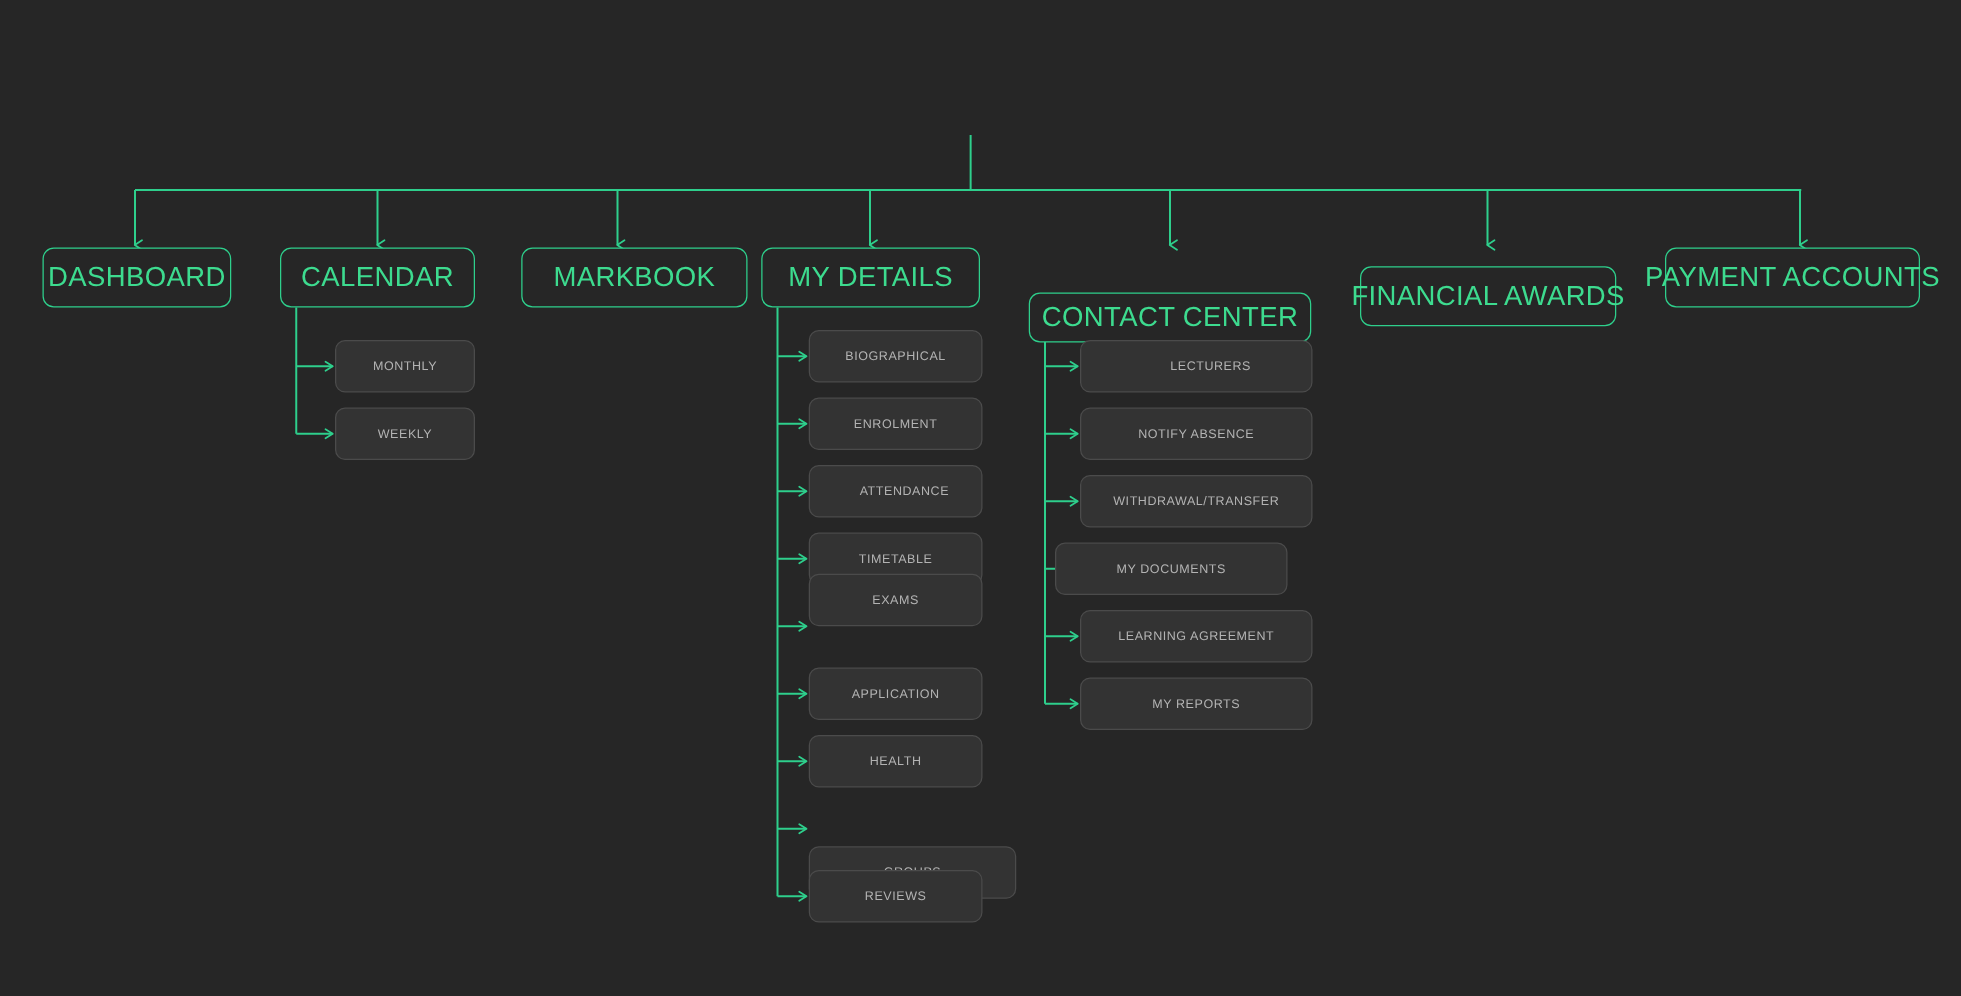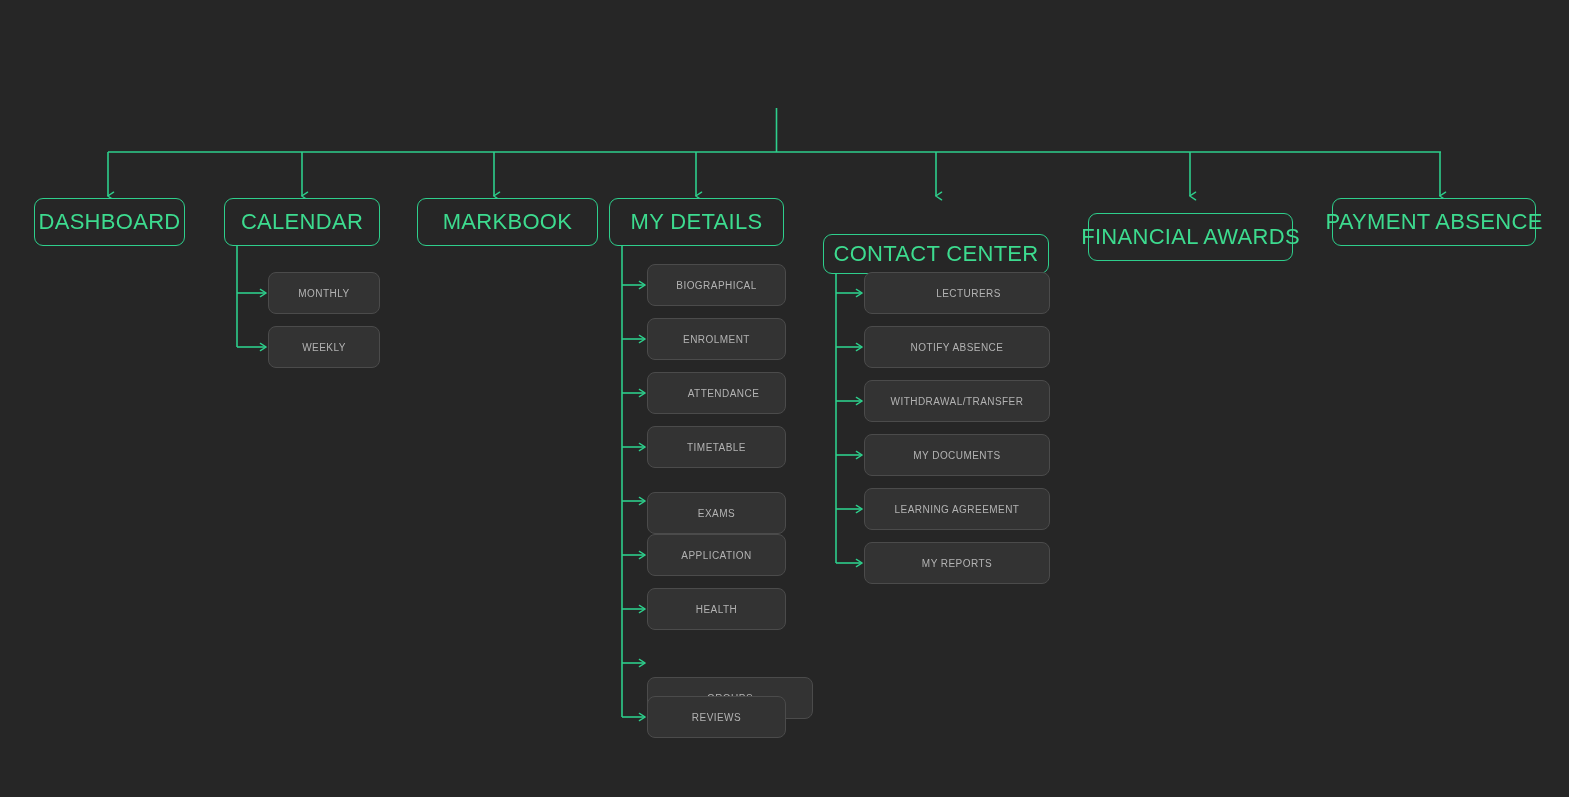--- a/index.html
+++ b/index.html
@@ -113,33 +113,33 @@
   </svg>
 
 
   <div id="node-layer">
       <div class="node node-primary" style="left: 34px; top: 198px; width: 151px; height: 48px;">DASHBOARD</div>
       <div class="node node-primary" style="left: 224px; top: 198px; width: 156px; height: 48px;">CALENDAR</div>
       <div class="node node-primary" style="left: 417px; top: 198px; width: 181px; height: 48px;">MARKBOOK</div>
       <div class="node node-primary" style="left: 609px; top: 198px; width: 175px; height: 48px;">MY DETAILS</div>
       <div class="node node-primary" style="left: 823px; top: 198px; width: 226px; height: 40px; margin-top: 36px;">CONTACT CENTER</div>
       <div class="node node-primary" style="left: 1088px; top: 213px; width: 205px; height: 48px;">FINANCIAL AWARDS</div>
-      <div class="node node-primary" style="left: 1332px; top: 198px; width: 204px; height: 48px;">PAYMENT ABSENCE</div>
+      <div class="node node-primary" style="left: 1332px; top: 198px; width: 204px; height: 48px;">PAYMENT ACCOUNTS</div>
       <div class="node node-child" style="left: 268px; top: 272px; width: 112px; height: 42px;">MONTHLY</div>
       <div class="node node-child" style="left: 268px; top: 326px; width: 112px; height: 42px;">WEEKLY</div>
       <div class="node node-child" style="left: 647px; top: 264px; width: 139px; height: 42px;">BIOGRAPHICAL</div>
       <div class="node node-child" style="left: 647px; top: 318px; width: 139px; height: 42px;">ENROLMENT</div>
       <div class="node node-child" style="left: 647px; top: 372px; width: 139px; height: 42px; padding-left: 14px;">ATTENDANCE</div>
       <div class="node node-child" style="left: 647px; top: 426px; width: 139px; height: 42px;">TIMETABLE</div>
-      <div class="node node-child" style="left: 647px; top: 492px; width: 139px; height: 42px;">EXAMS</div>
+      <div class="node node-child" style="left: 647px; top: 459px; width: 139px; height: 42px;">EXAMS</div>
       <div class="node node-child" style="left: 647px; top: 534px; width: 139px; height: 42px;">APPLICATION</div>
       <div class="node node-child" style="left: 647px; top: 588px; width: 139px; height: 42px;">HEALTH</div>
       <div class="node node-child" style="left: 647px; top: 642px; width: 166px; height: 42px; margin-top: 35px;">GROUPS</div>
       <div class="node node-child" style="left: 647px; top: 696px; width: 139px; height: 42px;">REVIEWS</div>
       <div class="node node-child" style="left: 864px; top: 272px; width: 186px; height: 42px; padding-left: 23px;">LECTURERS</div>
       <div class="node node-child" style="left: 864px; top: 326px; width: 186px; height: 42px;">NOTIFY ABSENCE</div>
       <div class="node node-child" style="left: 864px; top: 380px; width: 186px; height: 42px;">WITHDRAWAL/TRANSFER</div>
-      <div class="node node-child" style="left: 864px; top: 434px; width: 186px; height: 42px;">MY DOCUMENTS</div>
+      <div class="node node-child" style="left: 844px; top: 434px; width: 186px; height: 42px;">MY DOCUMENTS</div>
       <div class="node node-child" style="left: 864px; top: 488px; width: 186px; height: 42px;">LEARNING AGREEMENT</div>
       <div class="node node-child" style="left: 864px; top: 542px; width: 186px; height: 42px;">MY REPORTS</div>
     </div>
 
 </div>
 
 </body></html>

